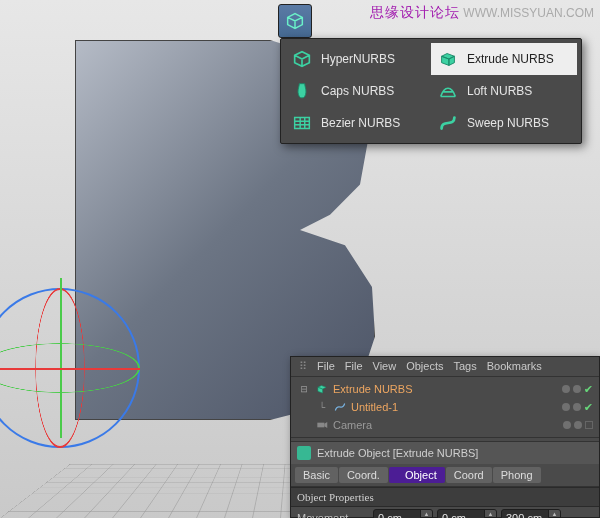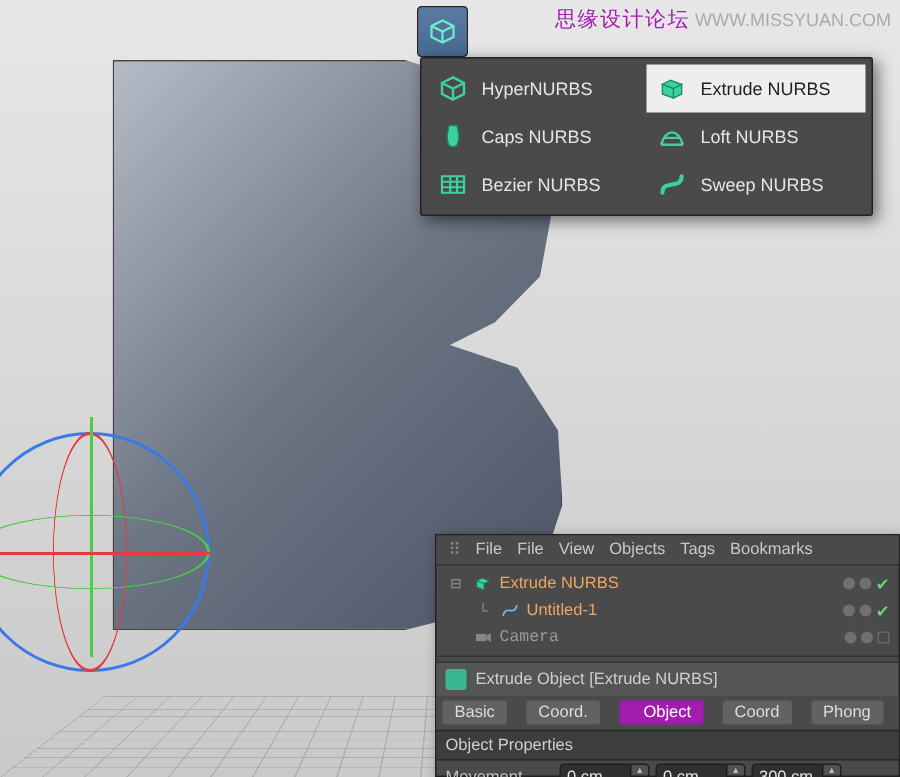--- a/index.html
+++ b/index.html
@@ -108,44 +108,44 @@
     border-bottom: 1px solid #333;
     color: #c9c9c9;
     font-size: 11px;
   }
   .obj-tree { padding: 3px 6px; border-bottom: 1px solid #333; }
   .tree-row { display:flex; align-items:center; gap:4px; height: 18px; }
   .tree-indent { width: 14px; text-align:center; font-size:9px; color:#999; }
   .tree-icon { width:14px; height:14px; }
   .tree-label { font-size: 11px; }
   .tree-label.orange { color: #eda661; }
-  .tree-label.dim { color: #999; font-family: Liberation Mono, monospace; }
+  .tree-label.dim { color: #999; }
   .tree-right { margin-left:auto; display:flex; gap:3px; align-items:center; }
   .dot { width:8px; height:8px; border-radius:50%; background:#707070; }
   .chk { color:#67d67a; font-size:11px; }
   .spacer { height: 3px; }
   .attr-head {
     display:flex; align-items:center; gap:6px;
     background:#555; padding: 4px 6px;
     border-top: 1px solid #333;
   }
   .attr-head-icon { width:14px; height:14px; background:#37b893; border-radius:2px; }
   .tabstrip {
-    display:flex; gap:13px; padding: 3px 4px;
+    display:flex; gap:1px; padding: 3px 4px;
     background:#4a4a4a;
     border-bottom: 1px solid #333;
   }
   .tab {
     padding: 2px 8px; background:#626262; color:#ddd;
     font-size: 11px; border-radius: 2px;
   }
-  .tab.active { background:#a21caf; color:#fff;padding-left:16px; }
+  .tab.active { background:#4c1d95; color:#fff;padding-left:16px; }
   .section-title {
     padding: 3px 6px; background:#3d3d3d;
-    font-size: 11px; border-top:1px solid #2a2a2a; border-bottom:1px solid #2a2a2a;
+    font-size: 11px; border-top:1px solid #2a2a2a; border-bottom:1px solid #2a2a2a;font-family:Liberation Serif, serif;
   }
   .prop-row {
     display:flex; align-items:center; gap:4px;
     padding: 2px 6px;
   }
   .prop-label { width: 72px; color:#c2c2c2; font-size:11px; white-space: nowrap; overflow:hidden; text-overflow:ellipsis; }
   .num-box {
     display:flex; align-items:center;
     background:#2f2f2f; border:1px solid #1e1e1e;
     border-radius:3px; height:18px; overflow:hidden;

